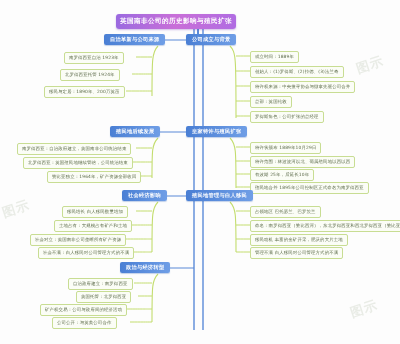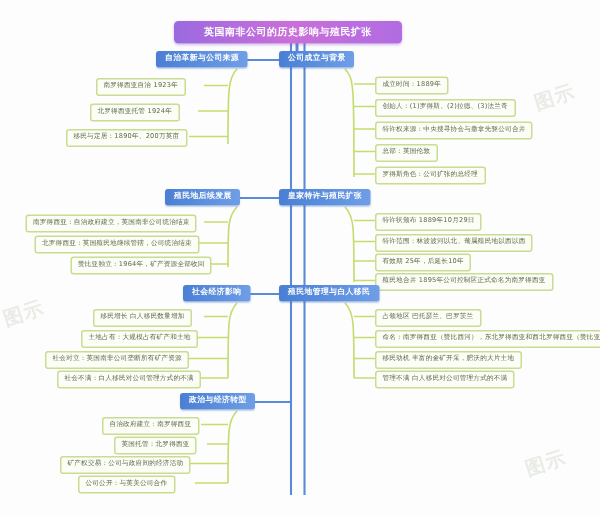--- a/index.html
+++ b/index.html
@@ -36,21 +36,21 @@
     position:absolute;
     box-sizing:border-box;
     white-space:nowrap;
     line-height:1;
   }
   .root{
     background:linear-gradient(90deg,#9b6ae0 0%,#c96fd8 50%,#b06ce2 100%);
     color:#ffffff;
     font-size:6.6px;
     font-weight:bold;
-    padding:4px 20px;
+    padding:4px 4px;
     border-radius:3px;
     left:116px;top:14px;
     letter-spacing:.4px;
     box-shadow:0 1px 2px rgba(120,70,190,.35);
   }
   .branch{
     background:linear-gradient(90deg,#4a7fd4 0%,#6f9ee6 100%);
     color:#ffffff;
     font-size:5.2px;
     font-weight:bold;

